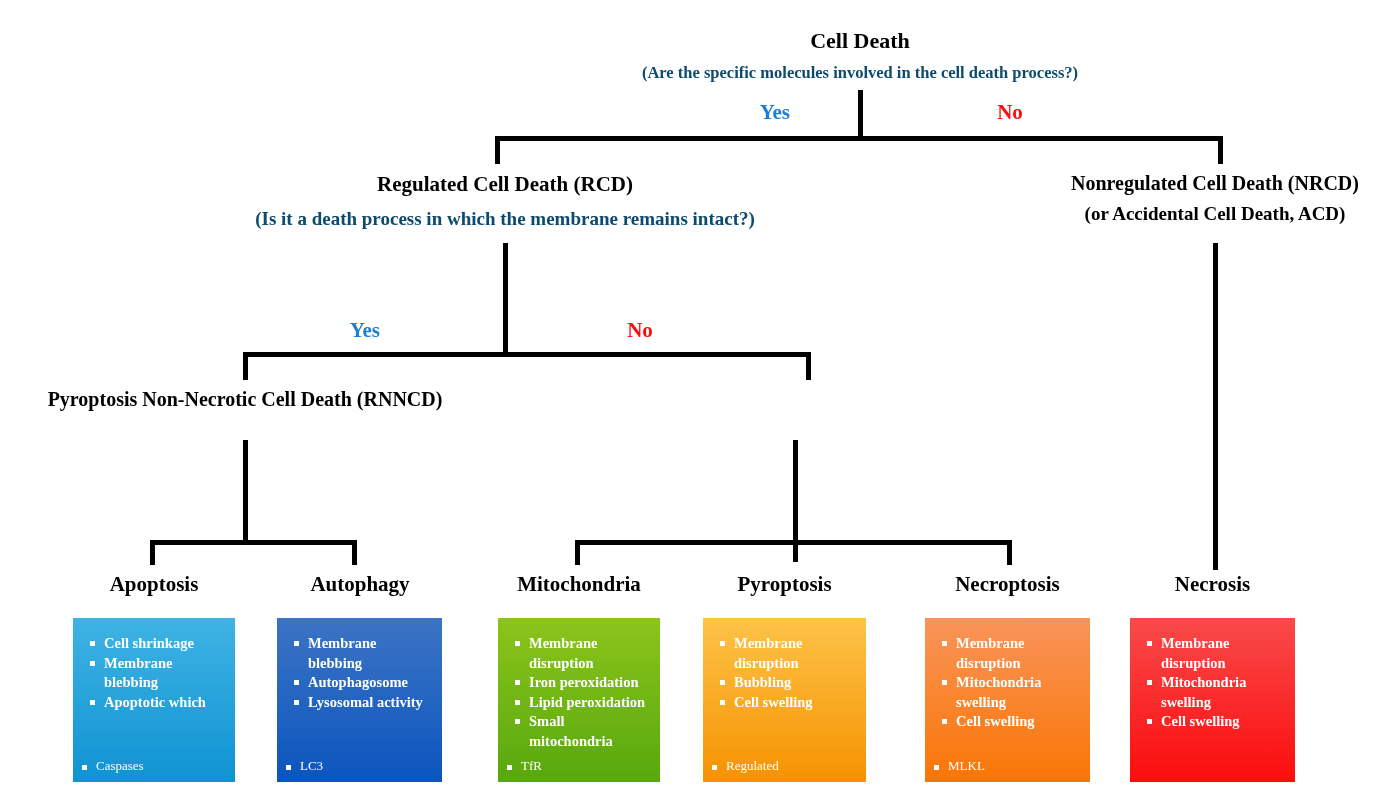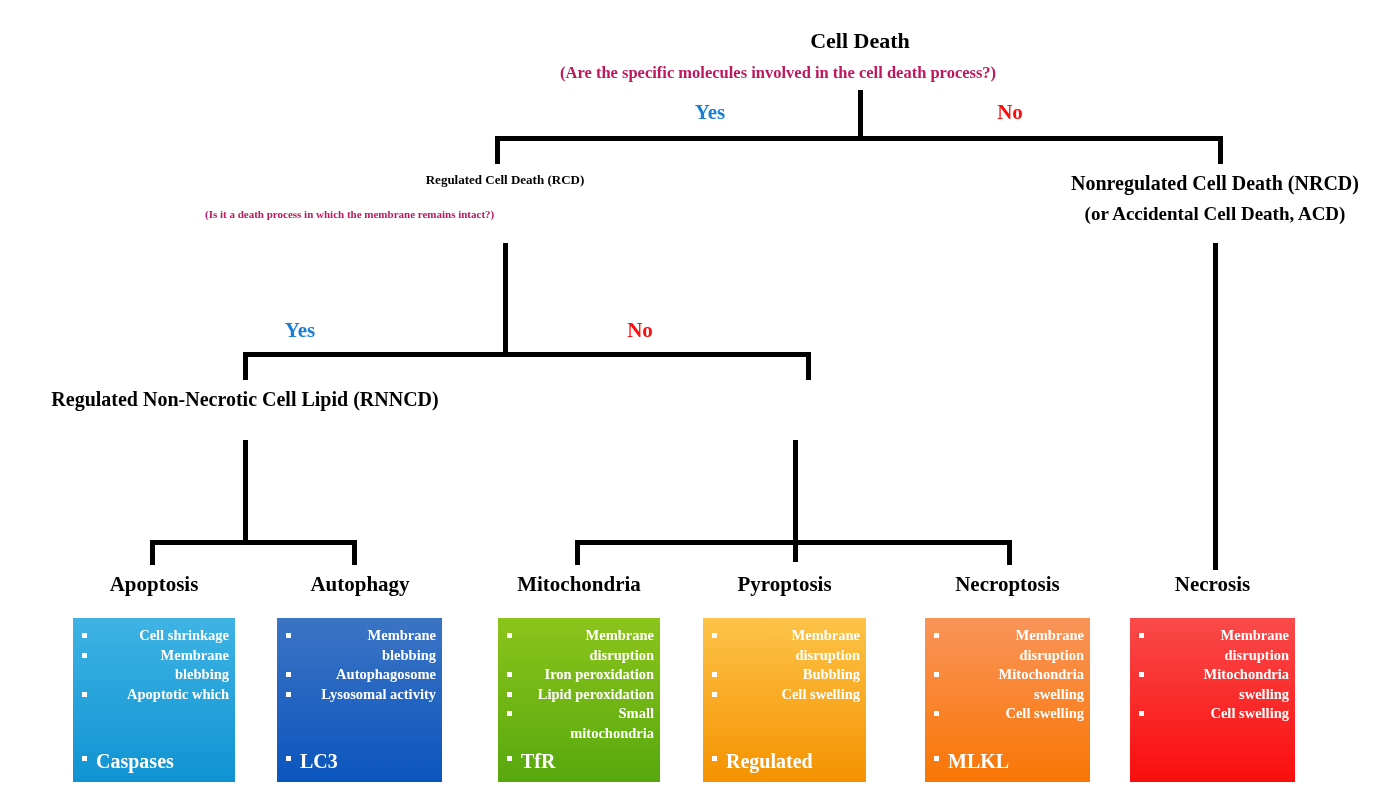--- a/index.html
+++ b/index.html
@@ -21,31 +21,32 @@
   .node-title {
     position: absolute;
     text-align: center;
     font-weight: bold;
     color: #000000;
     line-height: 1.18;
     white-space: nowrap;
   }
   .question {
     position: absolute;
-    font-weight: bold;
-    color: #be185d;
+    text-align: center;
+    font-weight: bold;
+    color: #0c4a6e;
     white-space: nowrap;
   }
   .answer {
     position: absolute;
     text-align: center;
     font-weight: bold;
     white-space: nowrap;
   }
-  .answer.yes { color: #1b7fd4; }
+  .answer.yes { color: #1b7fd4; text-align: right; }
   .answer.no  { color: #fd0d0d; }
 
   .vline {
     position: absolute;
     background: #000000;
     width: 5px;
   }
   .hline {
     position: absolute;
     background: #000000;
@@ -66,23 +67,22 @@
     box-sizing: border-box;
     padding: 8px 6px 8px 8px;
     color: #ffffff;
     font-family: "Liberation Serif", serif;
     font-size: 14.5px;
     font-weight: bold;
     line-height: 1.28;
   }
   .feature-box ul {
     list-style: none;
-    margin: 0;
+    margin: 8px;
     padding: 0;
-    text-align: right;
   }
   .feature-box li {
     position: relative;
     padding-left: 15px;
     margin-bottom: 1px;
   }
   .feature-box li::before {
     content: "";
     position: absolute;
     left: 1px;
@@ -90,22 +90,22 @@
     width: 5px;
     height: 5px;
     background: #ffffff;
   }
 
   .last-item {
     position: absolute;
     left: 8px;
     bottom: 7px;
     padding-left: 15px;
-    font-size: 20px;
-    font-weight: bold;
+    font-size: 13px;
+    font-weight: normal;
     line-height: 1.28;
   }
   .last-item::before {
     content: "";
     position: absolute;
     left: 1px;
     top: 7px;
     width: 5px;
     height: 5px;
     background: #ffffff;
@@ -122,38 +122,38 @@
 
   <div class="vline" style="left:858px; top:90px; height:50px;"></div>
 
   <div class="answer yes" style="left:630px; top:100px; width:160px; font-size:21px;">Yes</div>
   <div class="answer no" style="left:930px; top:100px; width:160px; font-size:21px;">No</div>
 
   <div class="hline" style="left:495px; top:136px; width:728px;"></div>
   <div class="vline" style="left:495px; top:136px; height:28px;"></div>
   <div class="vline" style="left:1218px; top:136px; height:28px;"></div>
 
-  <div class="node-title" style="left:305px; top:172px; width:400px; font-size:13px;">Regulated Cell Death (RCD)</div>
-  <div class="question" style="left:205px; top:208px; width:600px; font-size:11px;">(Is it a death process in which the membrane remains intact?)</div>
+  <div class="node-title" style="left:305px; top:172px; width:400px; font-size:21px;">Regulated Cell Death (RCD)</div>
+  <div class="question" style="left:205px; top:208px; width:600px; font-size:19px;">(Is it a death process in which the membrane remains intact?)</div>
 
   <div class="node-title" style="left:1015px; top:172px; width:400px; font-size:20px;">Nonregulated Cell Death (NRCD)</div>
   <div class="node-title" style="left:1015px; top:203px; width:400px; font-size:19px;">(or Accidental Cell Death, ACD)</div>
 
   <div class="vline" style="left:503px; top:243px; height:112px;"></div>
 
   <div class="vline" style="left:1213px; top:243px; height:327px;"></div>
 
   <div class="answer yes" style="left:220px; top:318px; width:160px; font-size:21px;">Yes</div>
   <div class="answer no" style="left:560px; top:318px; width:160px; font-size:21px;">No</div>
 
   <div class="hline" style="left:243px; top:352px; width:568px;"></div>
   <div class="vline" style="left:243px; top:352px; height:28px;"></div>
   <div class="vline" style="left:806px; top:352px; height:28px;"></div>
 
-  <div class="node-title" style="left:10px; top:388px; width:470px; font-size:20px;">Regulated Non-Necrotic Cell Lipid (RNNCD)</div>
+  <div class="node-title" style="left:10px; top:388px; width:470px; font-size:20px;">Pyroptosis Non-Necrotic Cell Death (RNNCD)</div>
 
   <div class="vline" style="left:243px; top:440px; height:103px;"></div>
 
   <div class="vline" style="left:793px; top:440px; height:122px;"></div>
 
   <div class="hline" style="left:150px; top:540px; width:207px;"></div>
   <div class="vline" style="left:150px; top:540px; height:25px;"></div>
   <div class="vline" style="left:352px; top:540px; height:25px;"></div>
 
   <div class="hline" style="left:575px; top:540px; width:437px;"></div>

